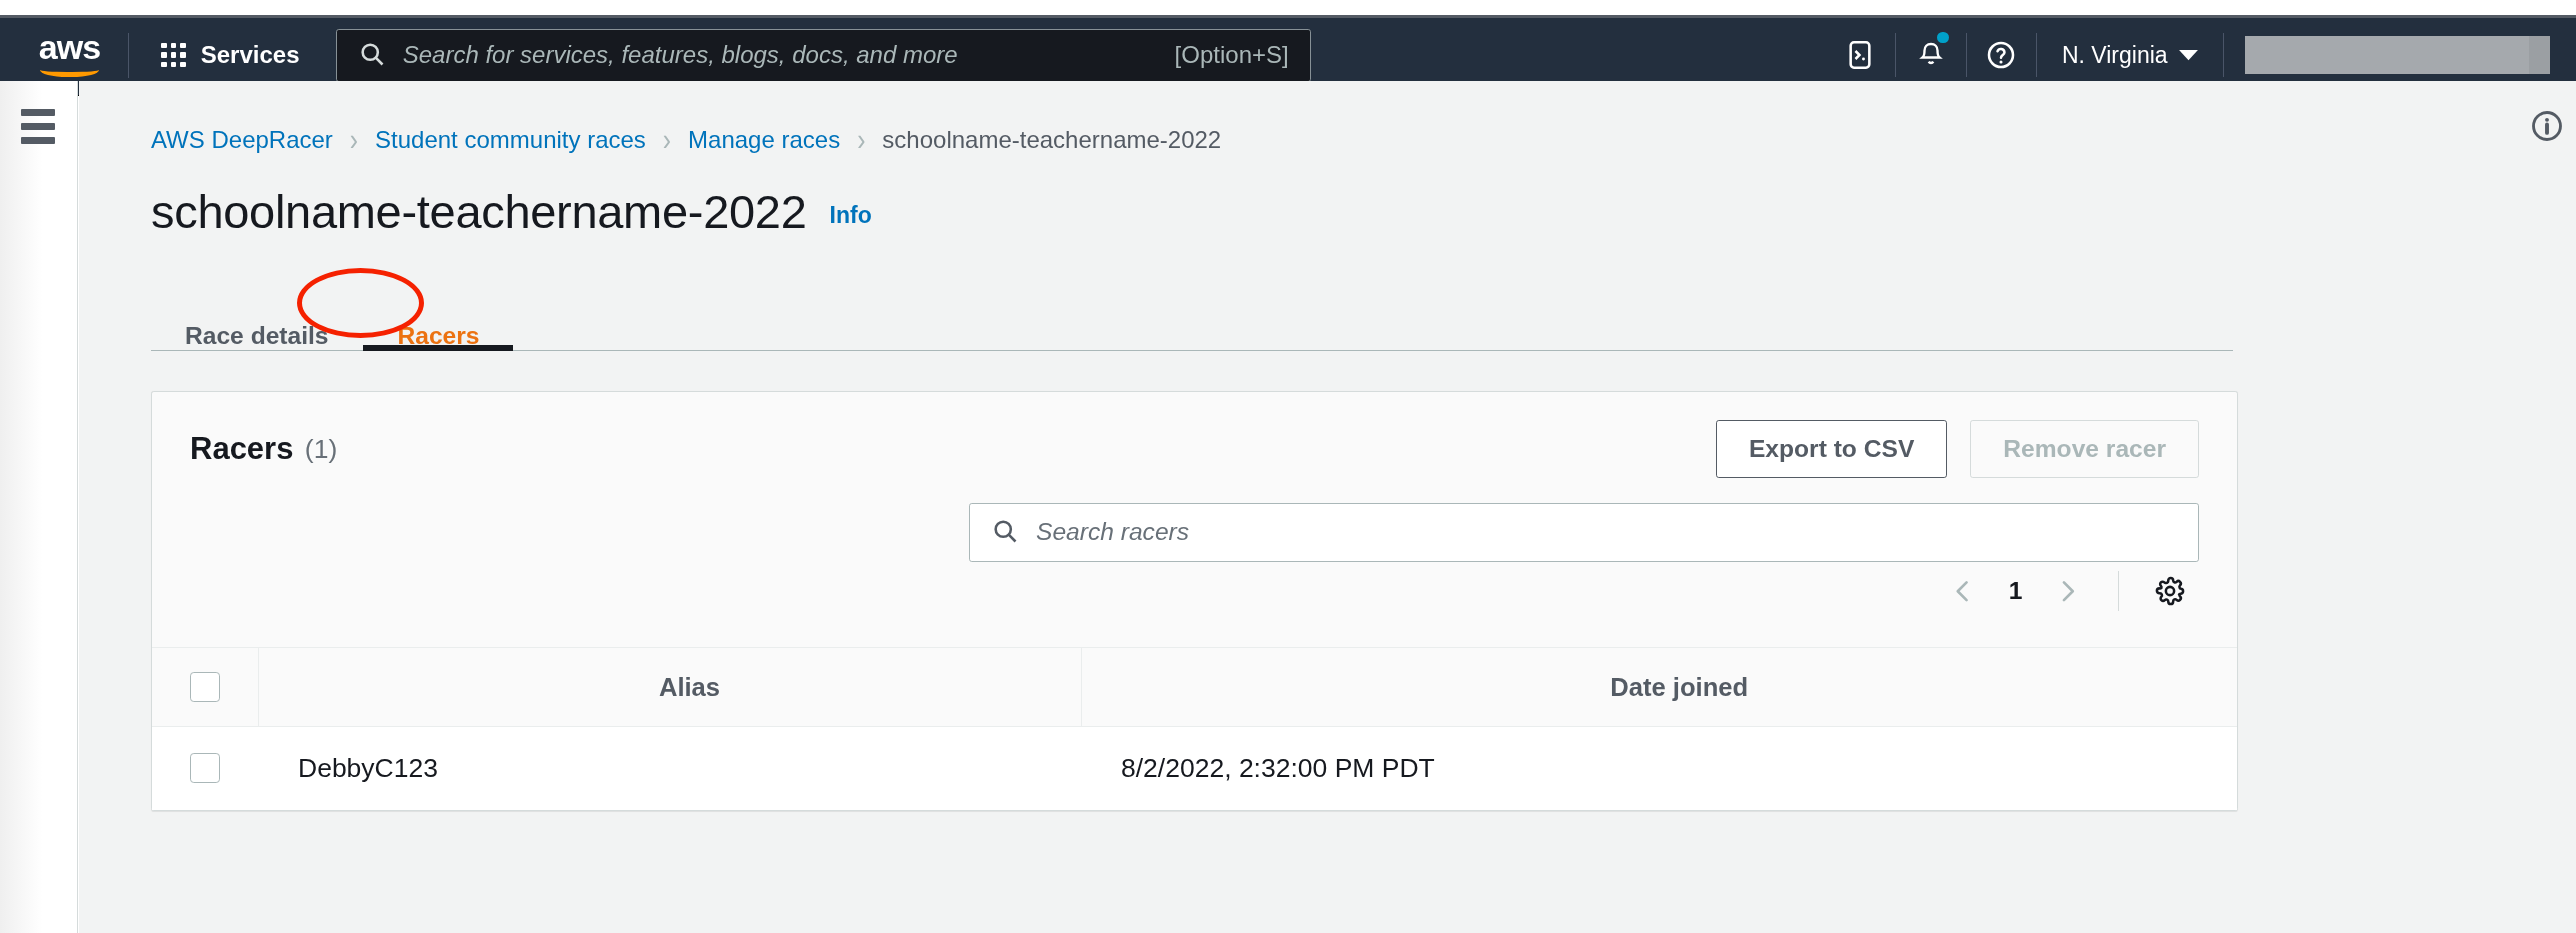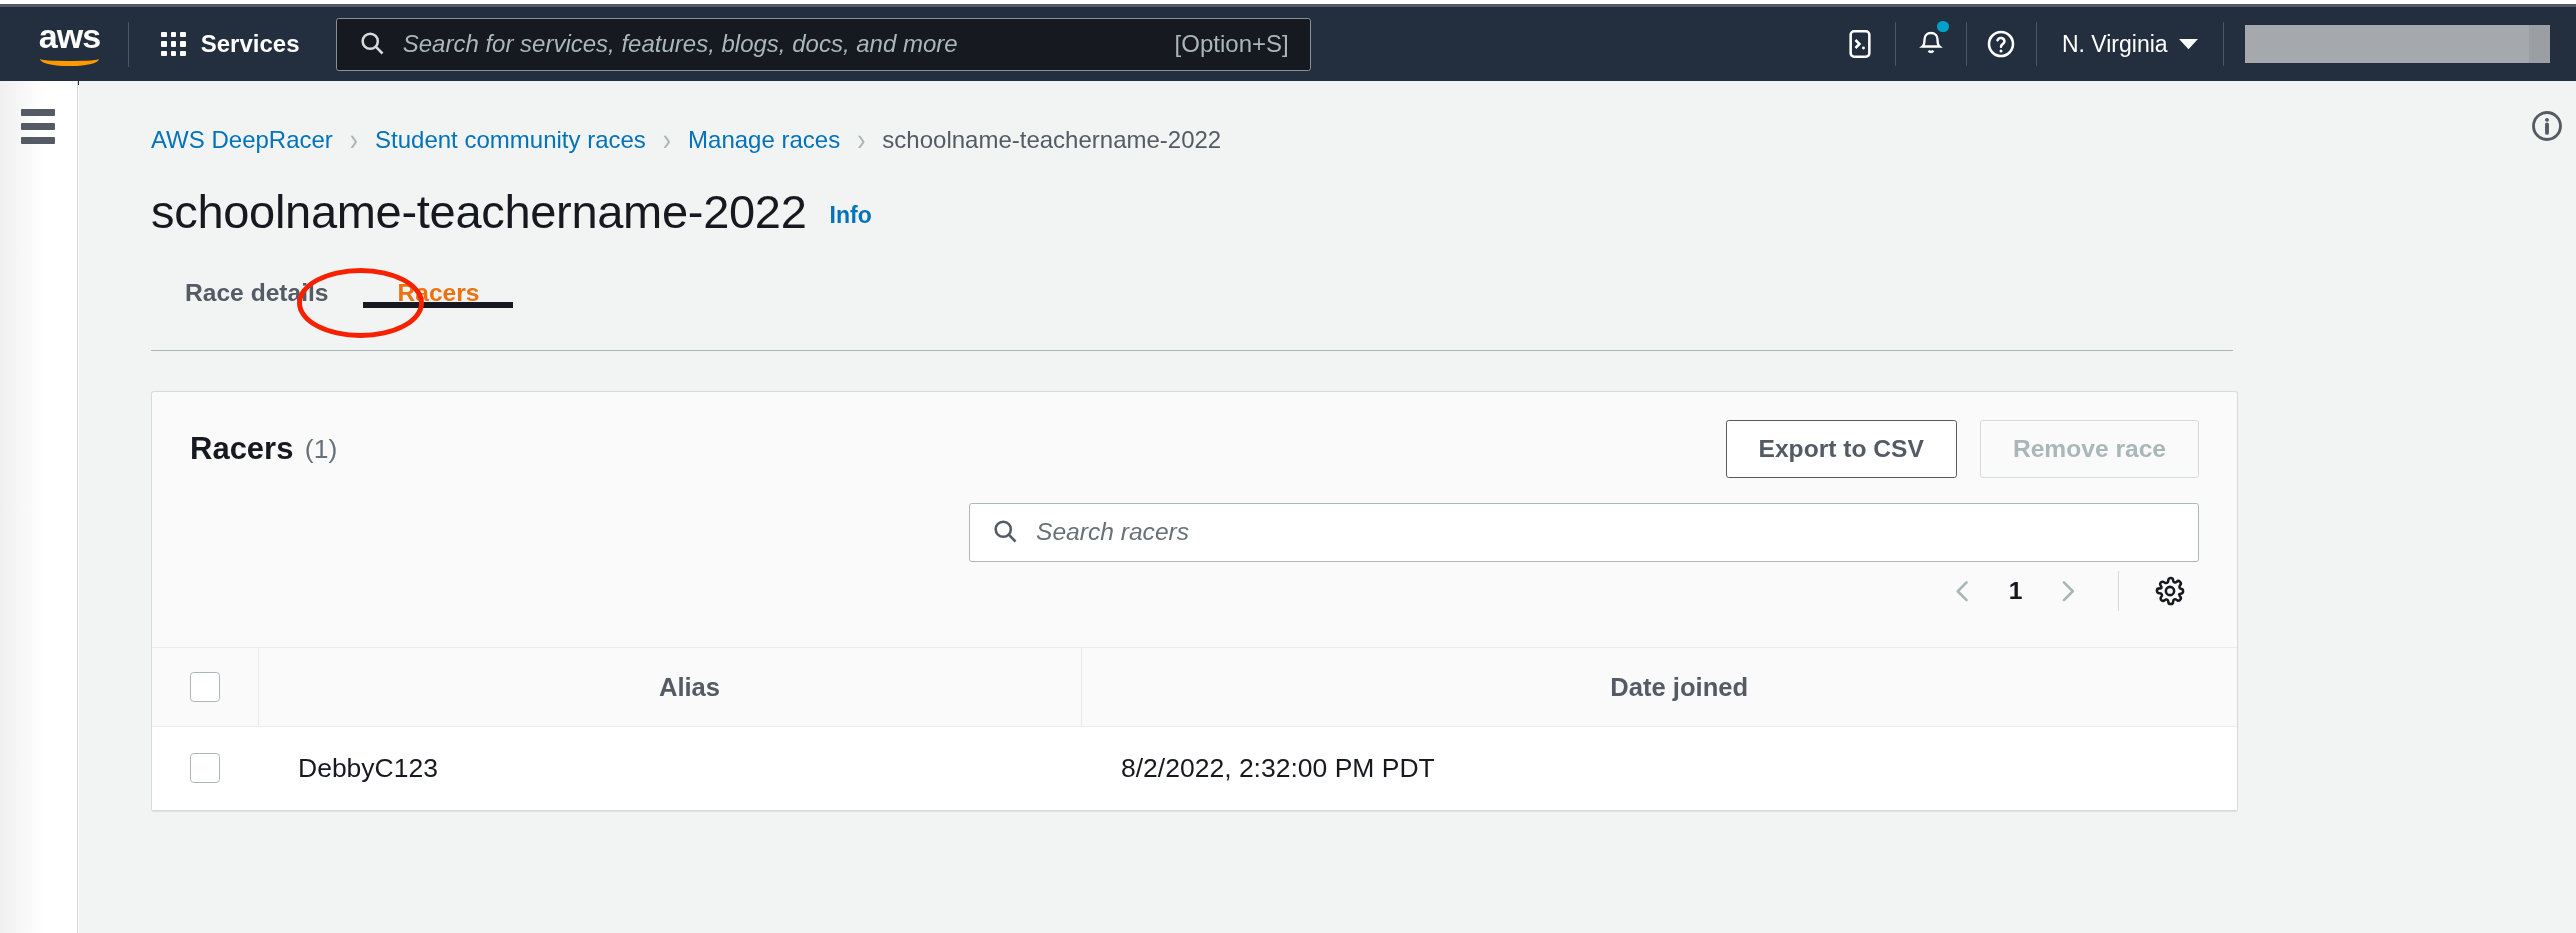--- a/index.html
+++ b/index.html
@@ -5,21 +5,21 @@
   * { box-sizing: border-box; margin: 0; padding: 0; }
   html, body {
     width: 2576px; height: 933px;
     font-family: "Liberation Sans", sans-serif;
     background: #ffffff;
     overflow: hidden;
   }
 
   
   .aws-nav {
-    position: absolute; top: 4px; left: 0;
+    position: absolute; top: 15px; left: 0;
     width: 2576px; height: 81px;
     background: #232f3e;
     border-bottom: 0.9px solid #000;
     display: flex; align-items: center;
   }
   .nav-topline {
     position: absolute; top: 0; left: 0; width: 100%; height: 2.8px;
     background: #545b64;
   }
   .aws-logo {
@@ -150,21 +150,21 @@
     background: #ec7211; color: #fff;
     font-size: 24.6px; font-weight: 700;
     padding: 15px 32px; border: 0.9px solid #ec7211; border-radius: 2.8px;
     cursor: pointer; white-space: nowrap;
   }
 
   
   .tabs {
     margin-top: 44px; width: 2082px;
     border-bottom: 0.9px solid #aab7b8;
-    display: flex; align-items: flex-start; height: 72px;
+    display: flex; align-items: flex-end; height: 72px;
     position: relative;
   }
   .tab {
     display: flex; align-items: center; padding: 0 34px;
     font-size: 24.6px; font-weight: 700; color: #545b64;
     cursor: pointer; position: relative;
   }
   .tab.active { color: #ec7211; }
   .tab.active::after {
     content: ""; position: absolute; left: 0; right: 0; bottom: -0.9px;
@@ -374,21 +374,21 @@
       <div class="annot-ellipse"></div>
     </div>
 
     <div class="card">
 
       <div class="card-header">
         <span class="card-title">Racers</span>
         <span class="card-count">(1)</span>
         <div class="card-actions">
           <button class="btn-normal">Export to CSV</button>
-          <button class="btn-disabled">Remove race</button>
+          <button class="btn-disabled">Remove racer</button>
         </div>
       </div>
 
       <div class="filter-row">
         <div class="search-box">
           <span class="magnifier">
             <svg width="28" height="28" viewBox="0 0 24 24" fill="none" stroke="#545b64" stroke-width="2.2">
               <circle cx="10.5" cy="10.5" r="6.5"></circle>
                 <line x1="15.4" y1="15.4" x2="21" y2="21"></line>
             </svg>

